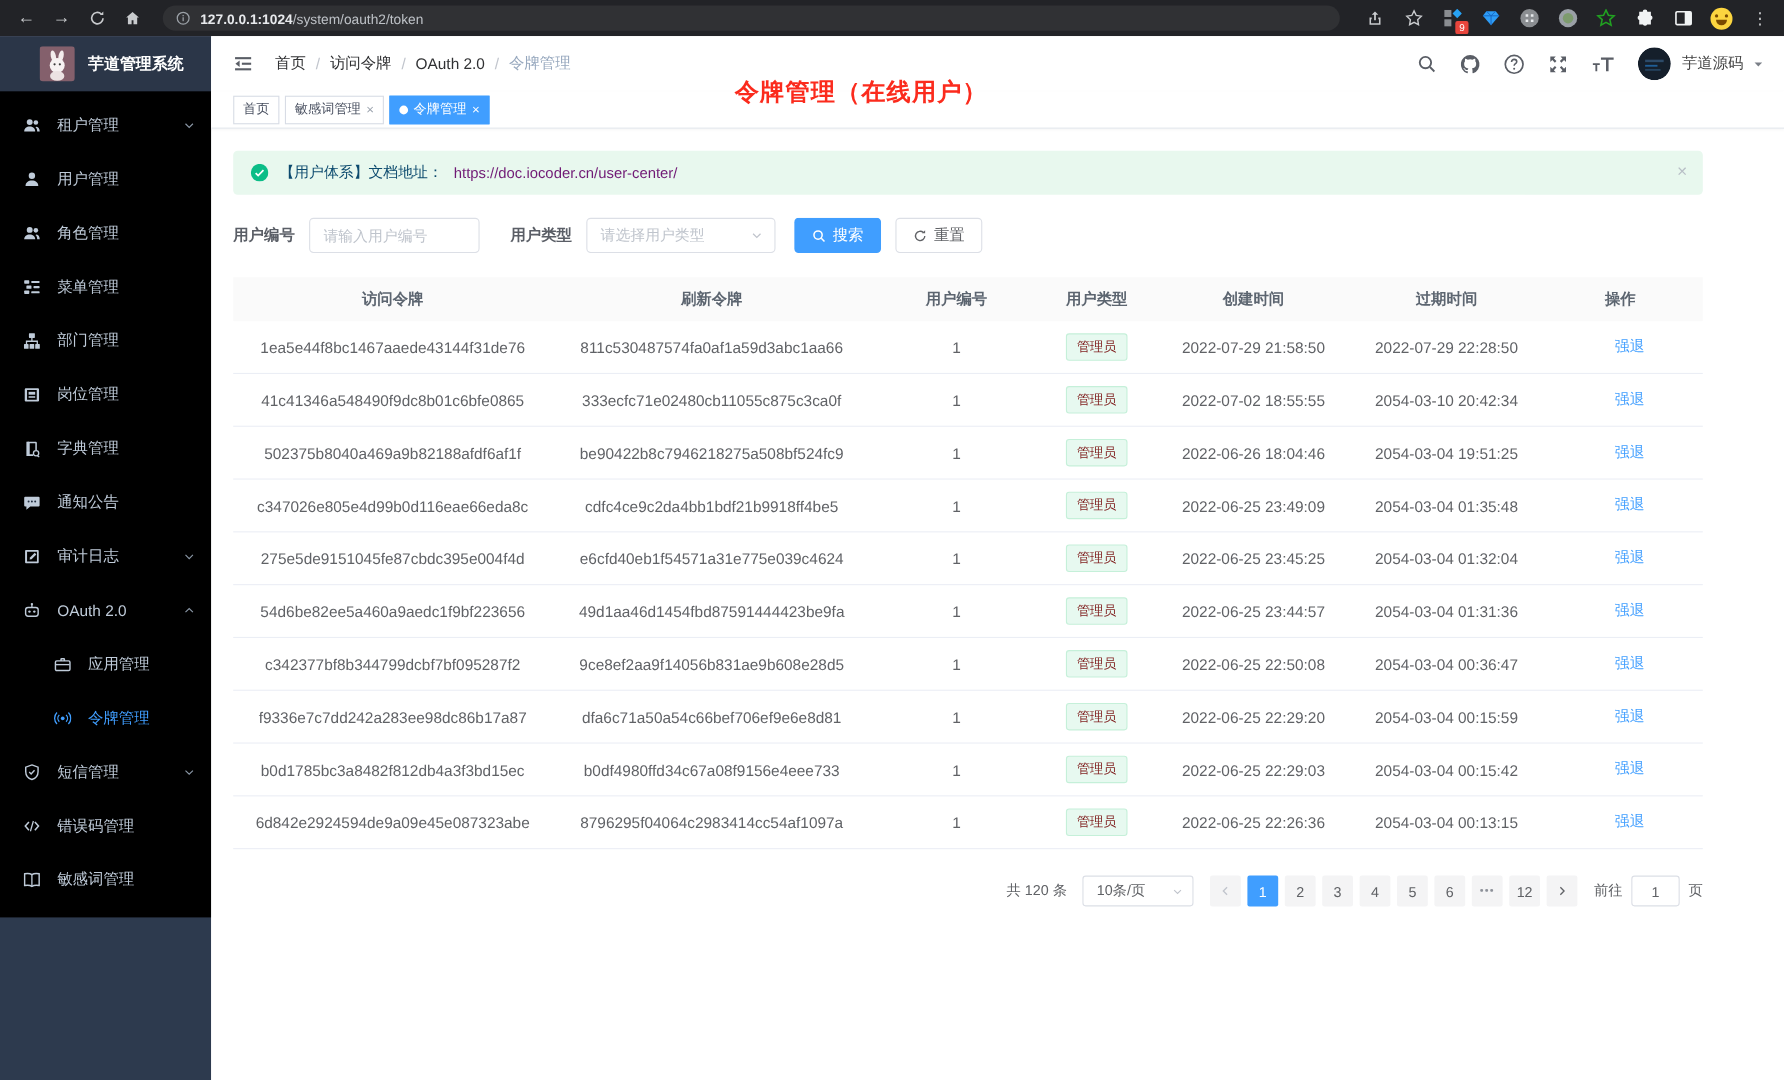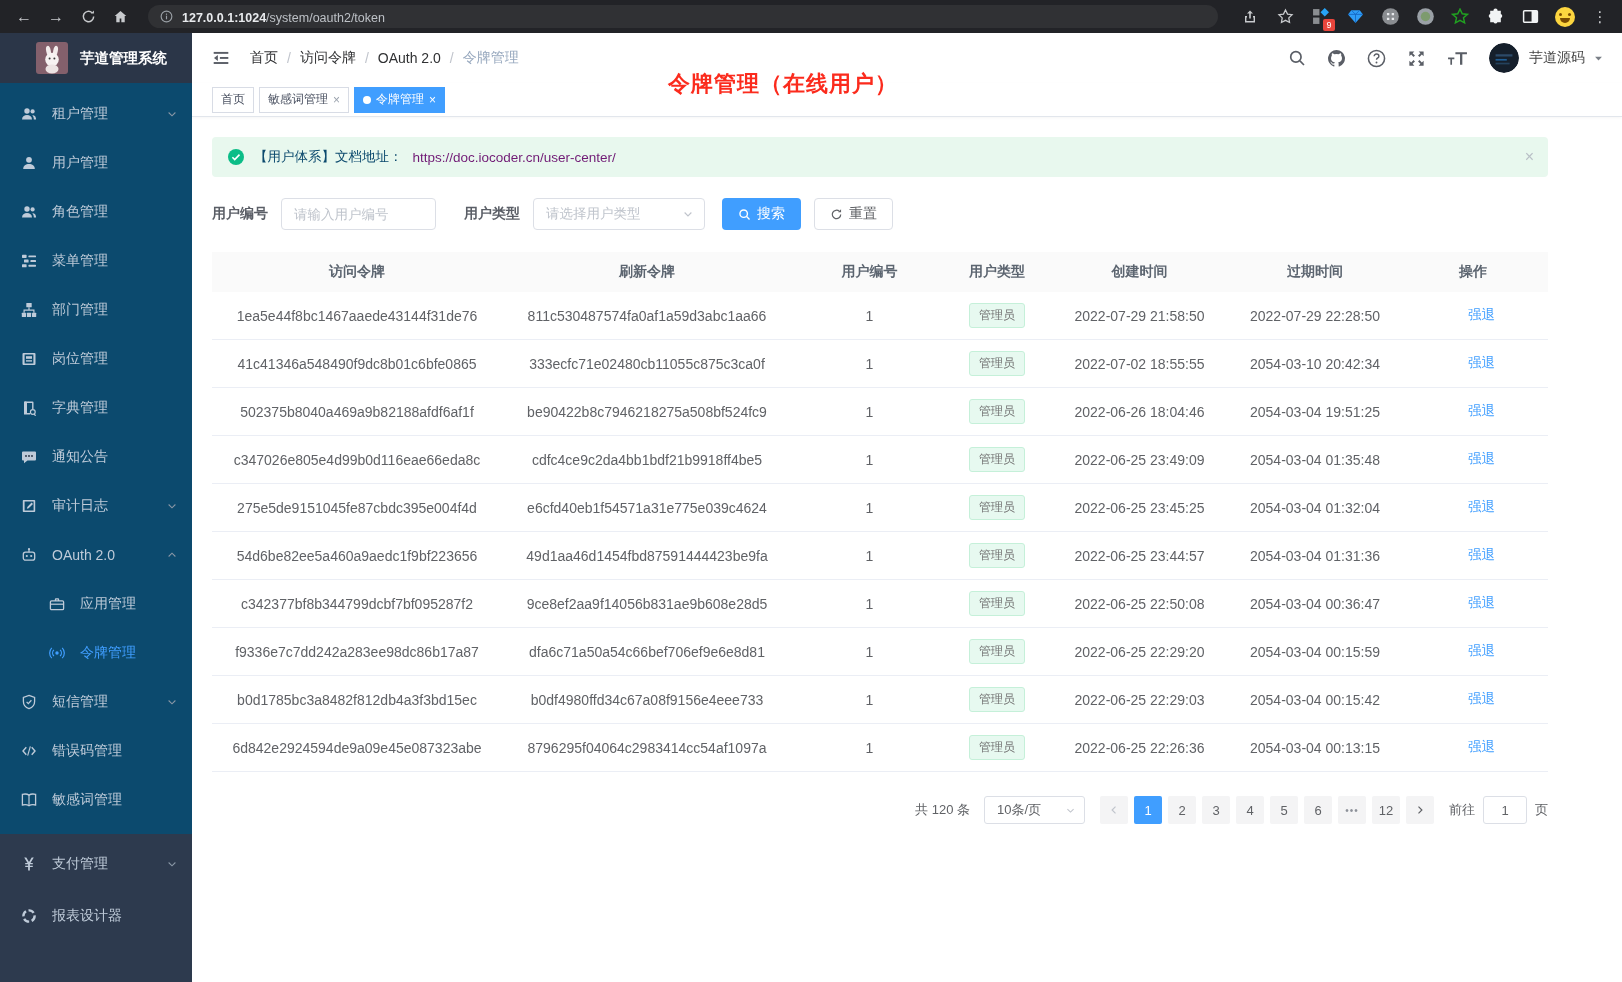--- a/index.html
+++ b/index.html
@@ -19,21 +19,21 @@
   .emoji-face { width:20px; height:20px; border-radius:50%; background:#fcd53f; position:relative; }
   .emoji-face:before { content:""; position:absolute; left:4px; top:6px; width:3px; height:3px; border-radius:50%; background:#7a4b00; box-shadow:9px 0 0 #7a4b00; }
   .emoji-face:after { content:""; position:absolute; left:5px; top:11px; width:10px; height:5px; border-radius:0 0 10px 10px; background:#7a4b00; }
   .kebab { color:#c8cacd; font-size:15px; letter-spacing:0; }
 
   
   .app { display:flex; height:949px; }
   .sidebar { width:192px; background:#2d3a4e; flex:0 0 192px; display:flex; flex-direction:column; }
   .logo-band { height:50px; background:#2b3648; display:flex; align-items:center; padding-left:36px; gap:12px; }
   .logo-title { color:#fff; font-size:14.5px; font-weight:bold; }
-  .menu-sub { background:#0c4a6e; padding:6px 0 10px; }
+  .menu-sub { background:#000000; padding:6px 0 10px; }
   .menu-root { padding-top:4px; }
   .side-item { height:49px; display:flex; align-items:center; padding-left:21px; gap:15px; color:#bfcbd9; font-size:14px; position:relative; cursor:pointer; }
   .side-item.child { padding-left:49px; }
   .side-item.active { color:#409eff; }
   .side-item .s-chev { position:absolute; right:14px; color:#8a97a6; }
   .menu-root .side-item { height:52px; }
 
   
   .main { flex:1; background:#fff; position:relative; display:flex; flex-direction:column; }
   .navbar { height:50px; display:flex; align-items:center; padding:0 18px 0 16px; background:#fff; }
@@ -70,21 +70,21 @@
   .f-select { width:172px; height:32px; border:1px solid #dcdfe6; border-radius:4px; display:flex; align-items:center; padding:0 10px 0 12px; color:#bfc4cc; font-size:13.5px; justify-content:space-between; cursor:pointer; }
   .gap28 { width:28px; }
   .btn { height:32px; border-radius:4px; display:inline-flex; align-items:center; gap:6px; padding:0 15px; font-size:14px; cursor:pointer; border:1px solid transparent; }
   .btn-primary { background:#409eff; color:#fff; margin-left:17px; }
   .btn-plain { background:#fff; color:#606266; border-color:#dcdfe6; margin-left:13px; }
 
   .table { margin-top:22px; width:1336px; }
   .thead, .trow { display:grid; grid-template-columns:290px 290px 155px 100px 185px 166px 150px; align-items:center; text-align:center; }
   .thead { height:40px; background:#fafafa; color:#5c6570; font-weight:bold; font-size:14px; }
   .trow { height:48px; border-bottom:1px solid #ebeef5; color:#606266; font-size:14px; }
-  .tag-success { display:inline-block; padding:3px 9px; font-size:12px; color:#737373; background:#e7f9f0; border:1px solid #c5f0d9; border-radius:3px; }
+  .tag-success { display:inline-block; padding:3px 9px; font-size:12px; color:#7f1d1d; background:#e7f9f0; border:1px solid #c5f0d9; border-radius:3px; }
   .action-link { color:#409eff; font-size:13.5px; display:inline-flex; align-items:center; gap:4px; cursor:pointer; justify-self:center; }
 
   .pagination { width:1336px; margin-top:24px; display:flex; align-items:center; justify-content:flex-end; font-size:13px; color:#606266; }
   .pg-total { margin-right:14px; }
   .pg-size { width:101px; height:28px; border:1px solid #dcdfe6; border-radius:3px; display:flex; align-items:center; justify-content:space-between; padding:0 8px 0 12px; color:#606266; cursor:pointer; margin-right:12px; }
   .pg-btn { min-width:28px; height:28px; margin:0 3px; background:#f4f4f5; border-radius:2px; display:inline-flex; align-items:center; justify-content:center; font-size:13px; color:#606266; cursor:pointer; padding:0 4px; }
   .pg-btn.arrow { background:#f4f4f5; }
   .pg-btn.disabled { color:#c0c4cc; cursor:default; }
   .pg-btn.active { background:#409eff; color:#fff; cursor:default; }
   .pg-btn.more { letter-spacing:1px; font-size:10px; color:#8d9199; }
@@ -365,43 +365,20 @@
         <div class="side-item">
           <span class="s-icon">
             <svg width="16" height="16" viewBox="0 0 16 16" fill="currentColor">
               <path d="M8 3.1C6.6 2.1 4 1.8 1.4 2.3V13c2.6-.5 5.2-.2 6.6.8 1.4-1 4-1.3 6.6-.8V2.3C12 1.8 9.4 2.1 8 3.1z" fill="none" stroke="currentColor" stroke-width="1.3"></path>
               <path d="M7.4 3.1h1.2v10.7H7.4z"></path>
             </svg>
           </span>
           <span class="s-label">敏感词管理</span>
         </div>
       </div>
-    <div class="menu-root" id="menu-root">
-        <div class="side-item">
-          <span class="s-icon">
-            <svg width="16" height="16" viewBox="0 0 16 16" fill="currentColor">
-              <path d="M3.2 1.5h2.1L8 6l2.7-4.5h2.1L9.4 6.9h2.4v1.4H8.9v1.4h2.9v1.4H8.9v3.4H7.1v-3.4H4.2v-1.4h2.9V8.3H4.2V6.9h2.4z"></path>
-            </svg>
-          </span>
-          <span class="s-label">支付管理</span>
-          <span class="s-chev">
-            <svg width="12" height="12" viewBox="0 0 16 16" fill="currentColor">
-              <path d="M3.5 6l4.5 4.4L12.5 6" fill="none" stroke="currentColor" stroke-width="1.4"></path>
-            </svg>
-          </span>
-        </div>
-        <div class="side-item">
-          <span class="s-icon">
-            <svg width="16" height="16" viewBox="0 0 16 16" fill="currentColor">
-              <circle cx="8" cy="8" r="5.6" fill="none" stroke="currentColor" stroke-width="2.4" stroke-dasharray="5.8 2.6"></circle>
-            </svg>
-          </span>
-          <span class="s-label">报表设计器</span>
-        </div>
-      </div>
   </aside>
 
   <div class="main">
     <div class="navbar">
       <span class="hamburger">
         <svg width="18" height="18" viewBox="0 0 16 16" fill="#5a5e66">
             <rect x="1.5" y="2.6" width="13" height="1.7"></rect>
             <rect x="7" y="7.1" width="7.5" height="1.7"></rect>
             <rect x="1.5" y="11.6" width="13" height="1.7"></rect>
             <path d="M5.2 10.6L1.8 8l3.4-2.6z"></path>

